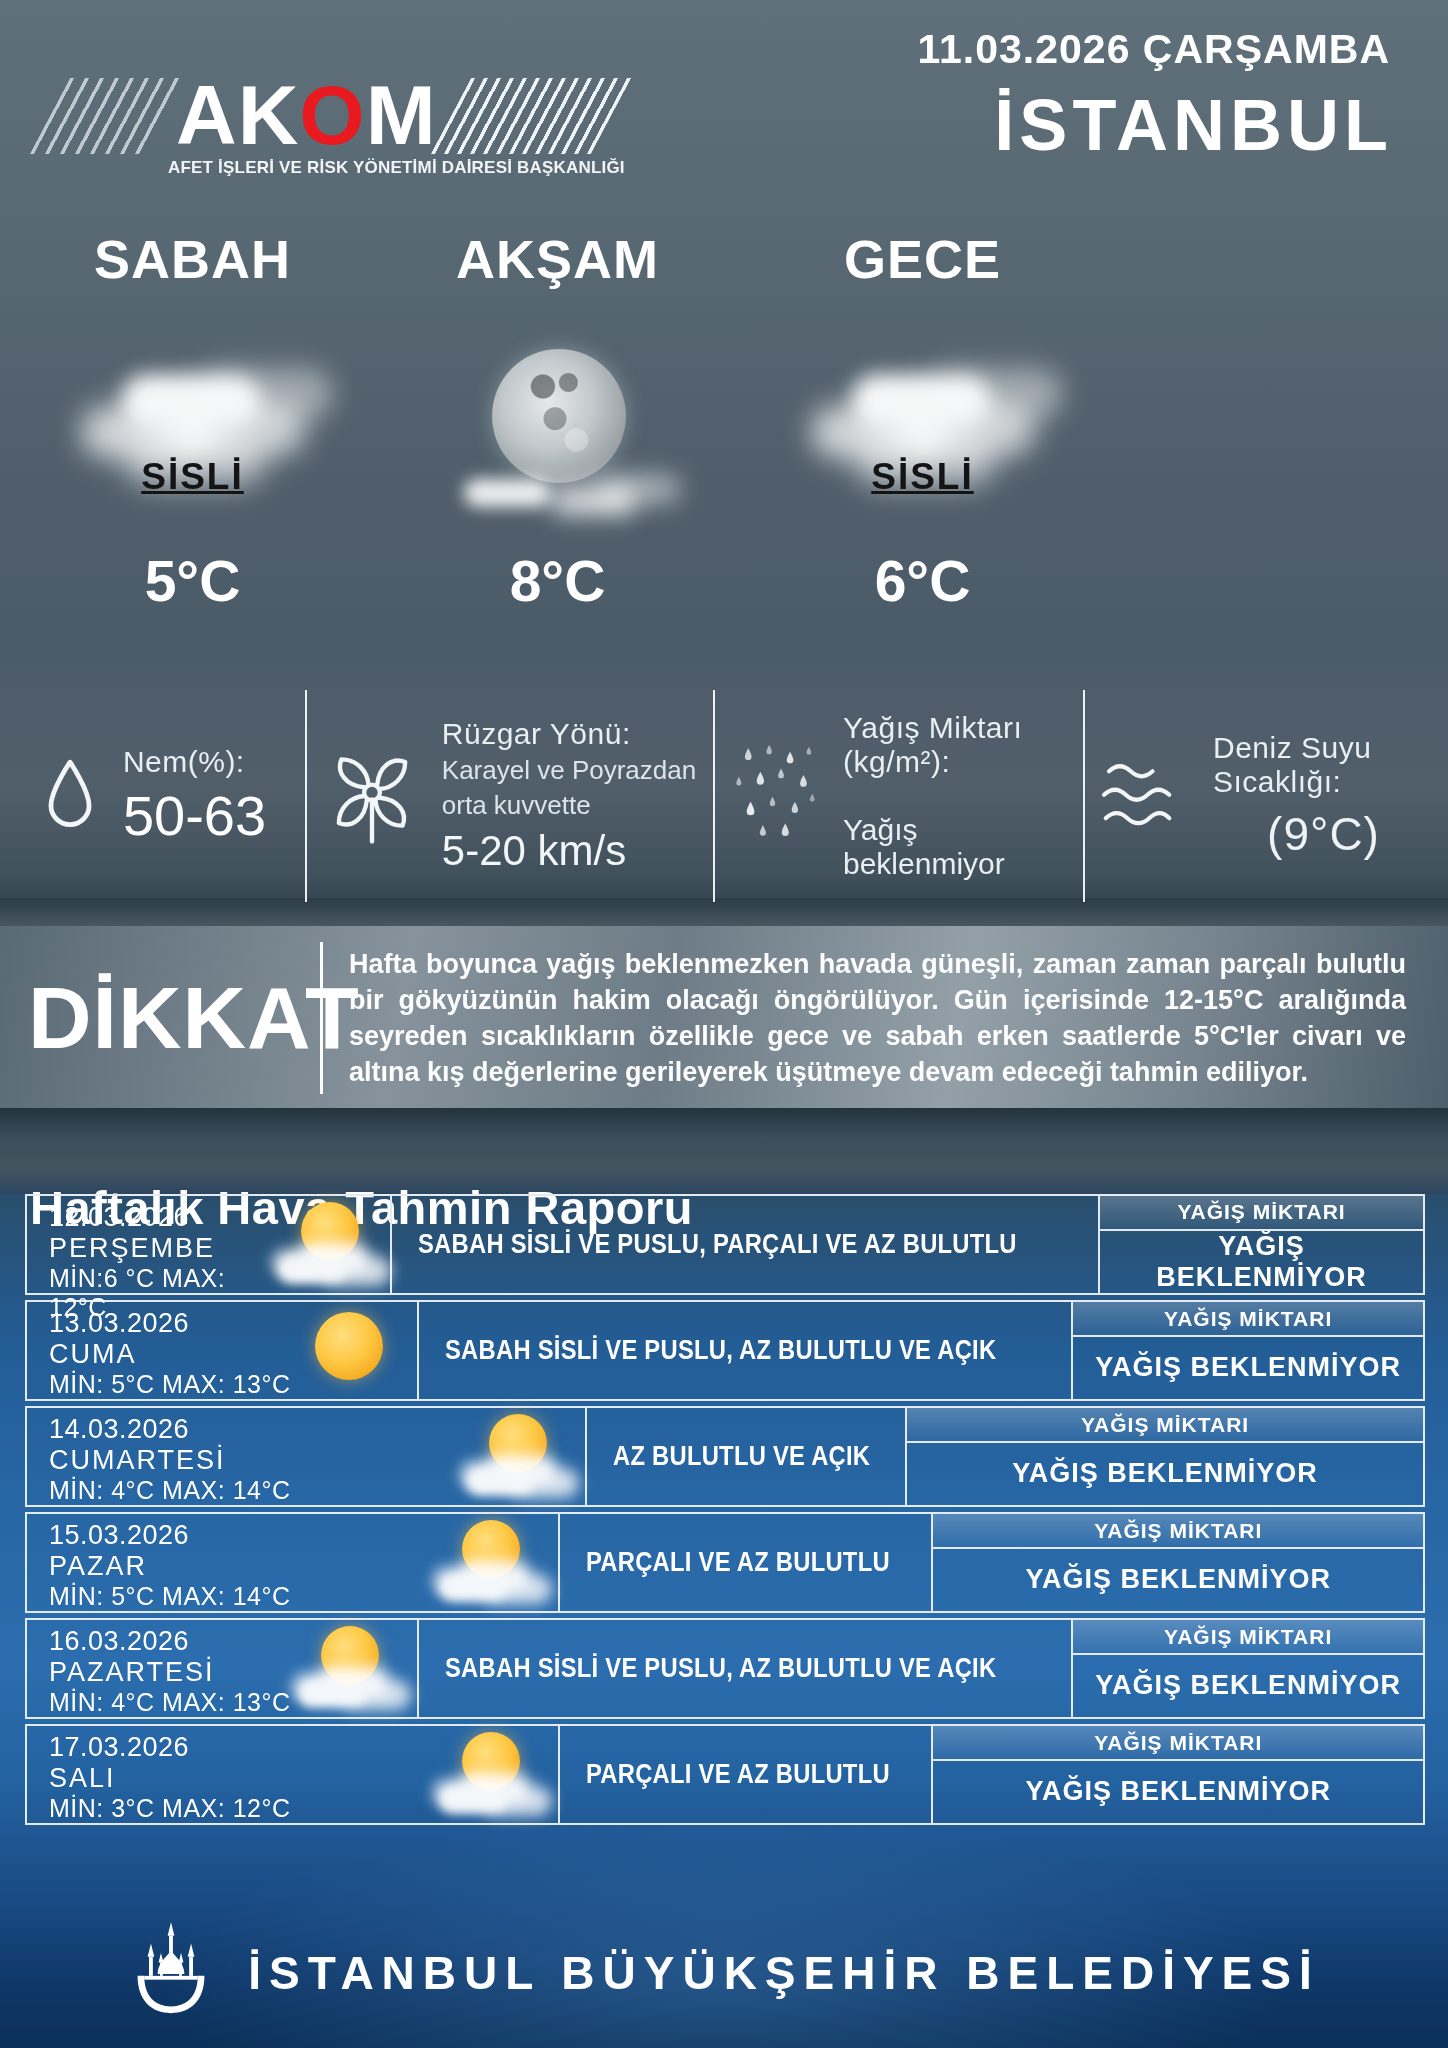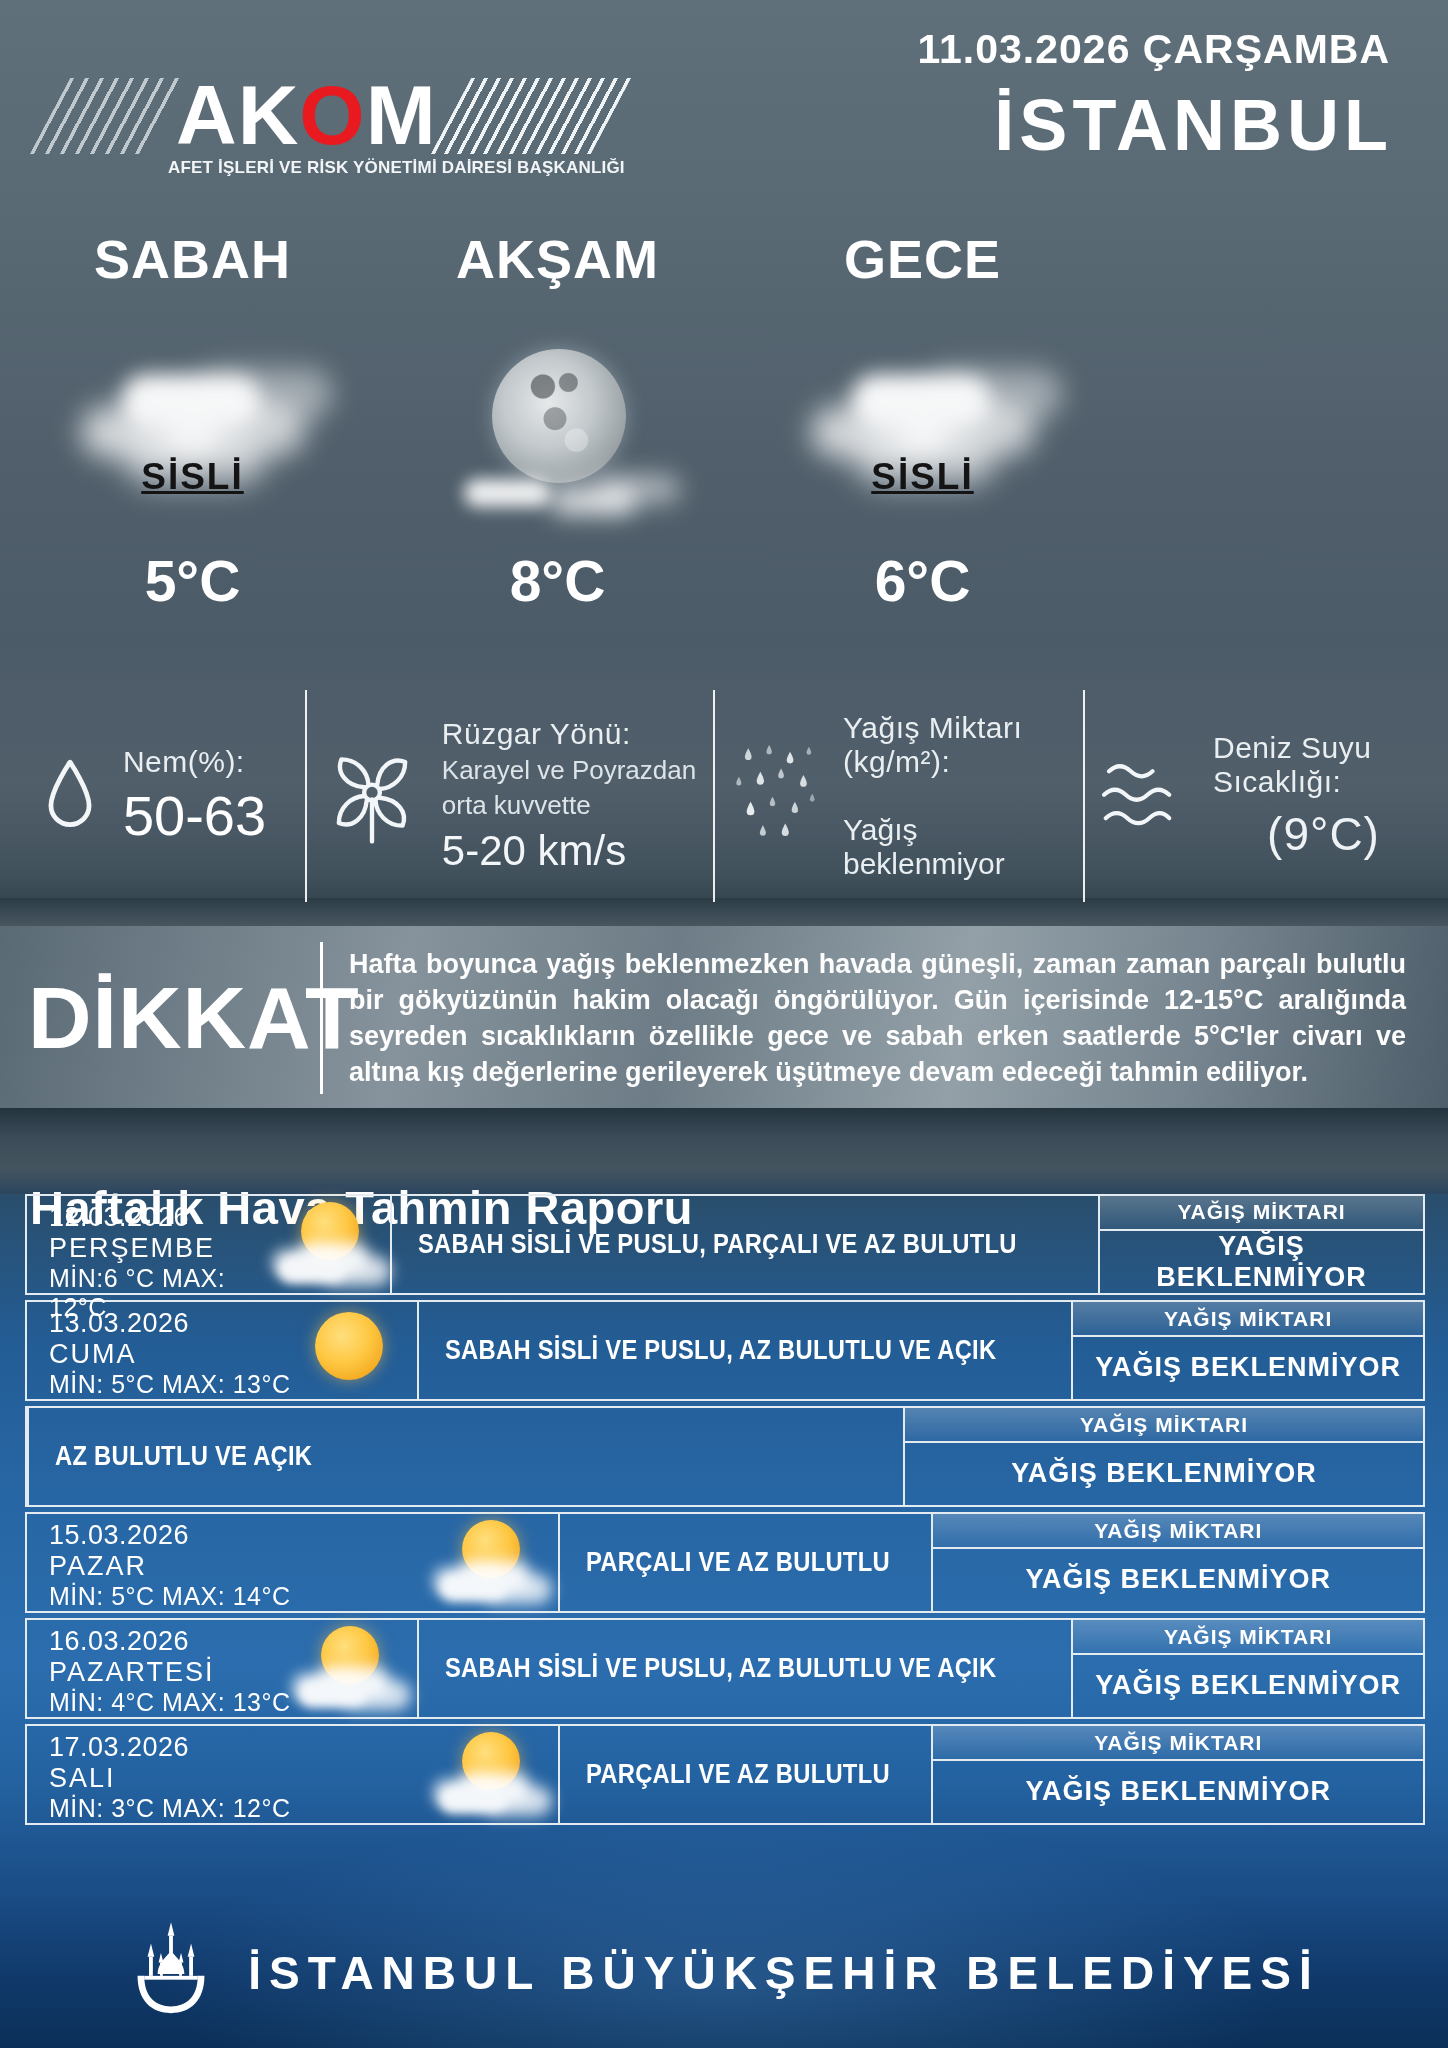--- a/index.html
+++ b/index.html
@@ -291,20 +291,31 @@
       <div class="cell-desc">
           <span>SABAH SİSLİ VE PUSLU, AZ BULUTLU VE AÇIK</span>
         </div>
       <div class="cell-precip">
         <div class="precip-head">YAĞIŞ MİKTARI</div>
         <div class="precip-val">YAĞIŞ BEKLENMİYOR</div>
       </div>
     </div>
 
     <div class="wrow">
+      <div class="cell-left">
+        <div class="dateinfo">
+          <div class="d-date">14.03.2026</div>
+          <div class="d-day">CUMARTESİ</div>
+          <div class="d-minmax">MİN: 4°C MAX: 14°C</div>
+        </div>
+        <div class="ticon suncloud">
+            <div class="s"></div>
+            <div class="c"></div>
+          </div>
+      </div>
       <div class="cell-desc">
           <span>AZ BULUTLU VE AÇIK</span>
         </div>
       <div class="cell-precip">
         <div class="precip-head">YAĞIŞ MİKTARI</div>
         <div class="precip-val">YAĞIŞ BEKLENMİYOR</div>
       </div>
     </div>
 
     <div class="wrow">

